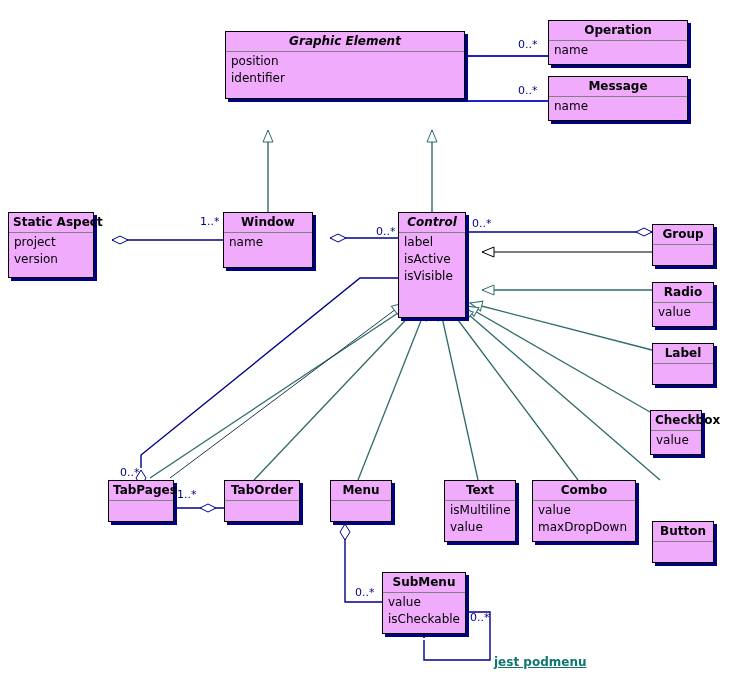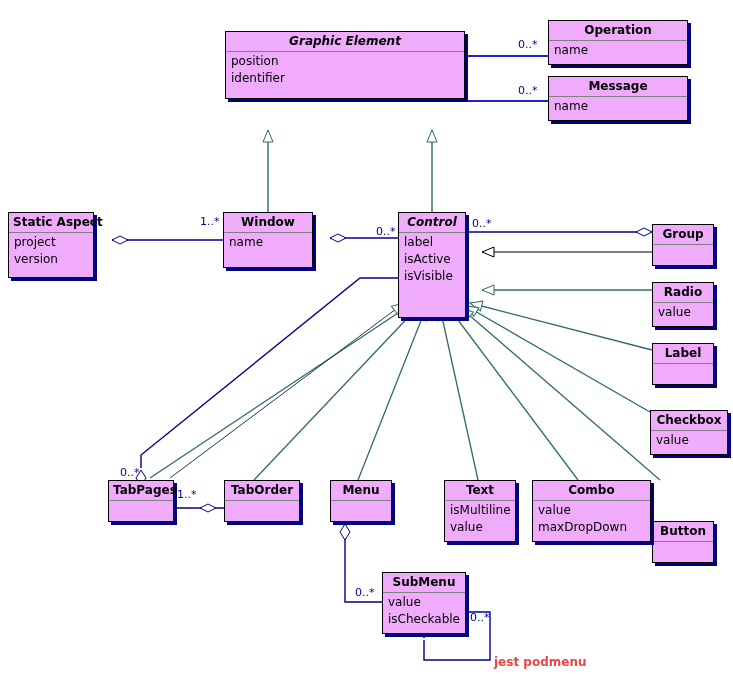--- a/index.html
+++ b/index.html
@@ -53,23 +53,24 @@
     position:absolute;
     font-size:11px;
     color:#00008b;
     white-space:nowrap;
     z-index:6;
   }
   .edge-label{
     position:absolute;
     font-size:12px;
     font-weight:bold;
-    color:#ef4444;
+    color:#0f766e;
     white-space:nowrap;
     z-index:6;
+    text-decoration:underline;
   }
 </style>
 </head>
 <body>
 
 <div id="canvas">
 
   <svg id="edges" viewBox="0 0 733 676" width="733" height="676">
     <defs>
       <marker id="tri-teal" markerWidth="14" markerHeight="12" refX="13" refY="6" orient="auto" markerUnits="userSpaceOnUse">
@@ -233,21 +234,21 @@
     <div class="uml-attrs">
       <div>value</div>
     </div>
   </div>
 
   <div class="uml-class" style="left:652px;top:343px;width:62px;height:42px;">
     <div class="uml-title">Label</div>
     <div class="uml-attrs empty"></div>
   </div>
 
-  <div class="uml-class" style="left:650px;top:410px;width:78px;height:45px;">
+  <div class="uml-class" style="left:650px;top:410px;width:52px;height:45px;">
     <div class="uml-title">Checkbox</div>
     <div class="uml-attrs">
       <div>value</div>
     </div>
   </div>
 
   <div class="uml-class" style="left:652px;top:480px;width:62px;height:42px;margin-top:41px;">
     <div class="uml-title">Button</div>
     <div class="uml-attrs empty"></div>
   </div>
@@ -268,21 +269,21 @@
   </div>
 
   <div class="uml-class" style="left:444px;top:480px;width:72px;height:62px;">
     <div class="uml-title">Text</div>
     <div class="uml-attrs">
       <div>isMultiline</div>
       <div>value</div>
     </div>
   </div>
 
-  <div class="uml-class" style="left:532px;top:480px;width:119px;height:62px;">
+  <div class="uml-class" style="left:532px;top:480px;width:104px;height:62px;">
     <div class="uml-title">Combo</div>
     <div class="uml-attrs">
       <div>value</div>
       <div>maxDropDown</div>
     </div>
   </div>
 
   <div class="uml-class" style="left:382px;top:572px;width:84px;height:62px;">
     <div class="uml-title">SubMenu</div>
     <div class="uml-attrs">

